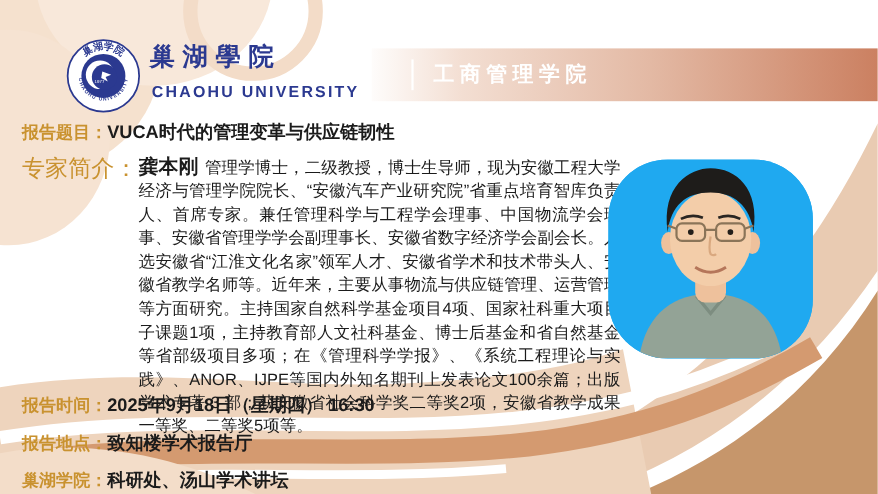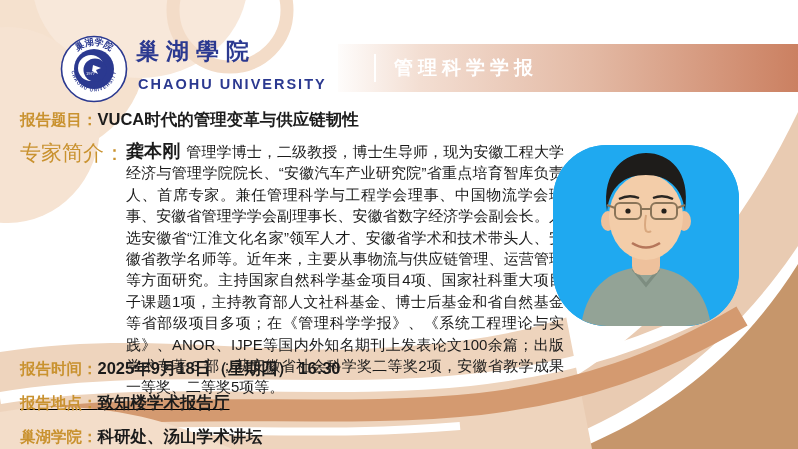--- a/index.html
+++ b/index.html
@@ -36,21 +36,21 @@
     font-family:"DejaVu Serif","Liberation Serif",serif;
     font-size:19px;font-weight:600;color:#ffffff;letter-spacing:5px;white-space:nowrap;
   }
 
   
   .row{position:absolute;left:20px;z-index:2;white-space:nowrap;}
   .label{font-size:15.5px;font-weight:600;color:#c9922f;}
   .value{font-size:16.5px;font-weight:bold;color:#1b1b1b;}
   .row-topic{top:97px;margin-top:12px;}
   .row-time{top:358px;}
-  .row-location{top:392px;text-decoration:underline;}
+  .row-location{top:392px;}
   .row-organizer{top:426px;}
 
   
   .bio-label{position:absolute;left:20px;top:139px;z-index:2;font-size:21px;font-weight:400;color:#c9922f;}
   .bio{
     position:absolute;left:120px;top:135px;width:438px;z-index:2;
     font-size:15px;line-height:21.4px;color:#1b1b1b;text-align:justify;margin:6px;
   }
   .bio .expert-name{font-size:18px;font-weight:bold;margin-right:6px;}
 
@@ -106,21 +106,21 @@
   <circle cx="35" cy="35" r="11.5" fill="#2b3990"></circle>
   <path d="M 33 30 l 8 3 l -5 2 l 2 4 l -6 -3 z" fill="#ffffff"></path>
   <text x="26" y="40" font-size="4" fill="#ffffff">1977</text>
 </svg>
 
 <div class="uni-cn">巢湖學院</div>
 <div class="uni-en">CHAOHU  UNIVERSITY</div>
 
 <div class="banner">
   <span class="banner-divider"></span>
-  <span class="forum-subtitle">管理科学学报</span>
+  <span class="forum-subtitle">工商管理学院</span>
 </div>
 
 <div class="row row-topic">
   <span class="label">报告题目：</span><span class="value">VUCA时代的管理变革与供应链韧性</span>
 </div>
 
 <div class="bio-label">专家简介：</div>
 <p class="bio">
   <strong class="expert-name">龚本刚</strong><span>管理学博士，二级教授，博士生导师，现为安徽工程大学经济与管理学院院长、“安徽汽车产业研究院”省重点培育智库负责人、首席专家。兼任管理科学与工程学会理事、中国物流学会理事、安徽省管理学学会副理事长、安徽省数字经济学会副会长。入选安徽省“江淮文化名家”领军人才、安徽省学术和技术带头人、安徽省教学名师等。近年来，主要从事物流与供应链管理、运营管理等方面研究。主持国家自然科学基金项目4项、国家社科重大项目子课题1项，主持教育部人文社科基金、博士后基金和省自然基金等省部级项目多项；在《管理科学学报》、《系统工程理论与实践》、ANOR、IJPE等国内外知名期刊上发表论文100余篇；出版学术专著 3 部；获安徽省社会科学奖二等奖2项，安徽省教学成果一等奖、二等奖5项等。</span>
 </p>

